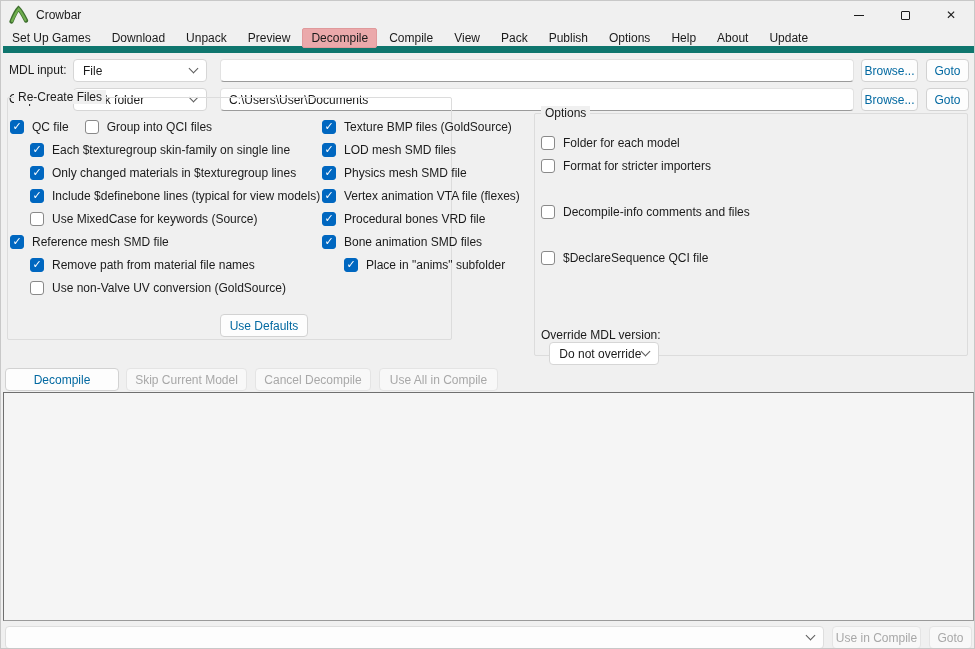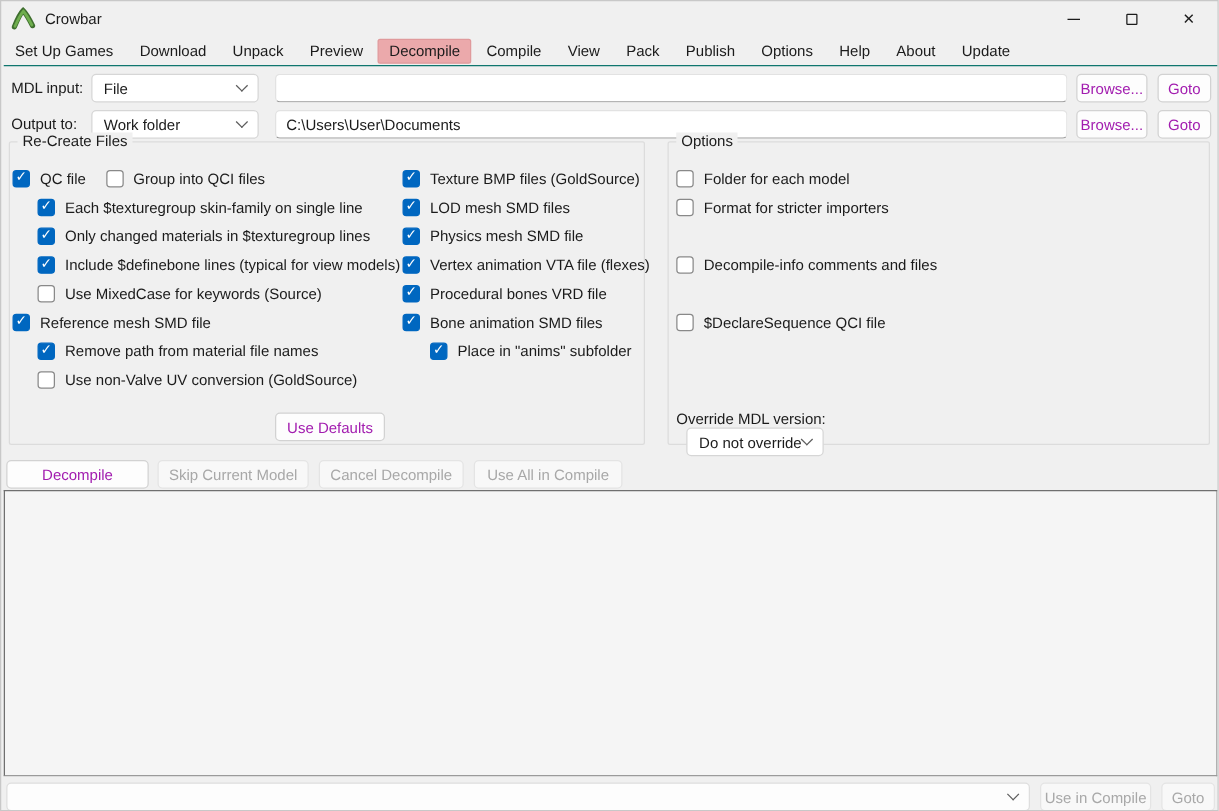--- a/index.html
+++ b/index.html
@@ -9,31 +9,31 @@
   
   .titlebar { position: absolute; top: 0; left: 0; right: 0; height: 28px; display: flex; align-items: center; }
   .app-icon { margin-left: 8px; width: 20px; height: 20px; }
   .app-title { margin-left: 7px; font-size: 12px; }
   .win-controls { position: absolute; right: 0; top: 0; height: 28px; display: flex; }
   .win-btn { width: 46px; height: 28px; display: flex; align-items: center; justify-content: center; background: transparent; border: none; font-size: 12px; color: #1b1b1b; }
   .glyph-min { width: 10px; height: 1px; background: #1b1b1b; display: block; }
   .glyph-max { width: 9px; height: 9px; border: 1px solid #1b1b1b; border-radius: 1px; display: block; }
 
   
-  .tabbar { position: absolute; top: 29px; left: 2px; right: 0; height: 23px; display: flex; align-items: center; border-bottom: 1px solid #0f766e; }
+  .tabbar { position: absolute; top: 29px; left: 2px; right: 0; height: 23px; display: flex; align-items: center; border-bottom: 7px solid #0f766e; }
   .tab { padding: 3px 9px; margin-right: 3px; border-radius: 2px; background: transparent; border: none; font-size: 12px; color: #1b1b1b; white-space: nowrap; }
   .tab.active { background: #eba9ab; border: 1px solid #e09a9c; padding: 2px 8px; }
 
   
   .io-label { position: absolute; left: 8px; height: 22px; display: flex; align-items: center; }
   .select { position: absolute; height: 23px; background: #ffffff; border: 1px solid #d6d6d6; border-radius: 4px; display: flex; align-items: center; padding: 0 9px; }
   .select .sel-text { flex: 1; }
   .chev { width: 7px; height: 7px; border-right: 1px solid #5c5c5c; border-bottom: 1px solid #5c5c5c; transform: rotate(45deg); margin-top: -4px; }
   .textbox { position: absolute; height: 23px; background: #ffffff; border: 1px solid #e2e2e2; border-bottom-color: #9b9b9b; border-radius: 4px; padding: 0 8px; font-family: "Liberation Sans", sans-serif; font-size: 12px; color: #1b1b1b; }
-  .btn { position: absolute; height: 23px; background: #fdfdfd; border: 1px solid #d2d2d2; border-radius: 4px; font-family: "Liberation Sans", sans-serif; font-size: 12px; color: #a21caf; display: flex; align-items: center; justify-content: center; }
+  .btn { position: absolute; height: 23px; background: #fdfdfd; border: 1px solid #d2d2d2; border-radius: 4px; font-family: "Liberation Sans", sans-serif; font-size: 12px; color: #0369a1; display: flex; align-items: center; justify-content: center; }
   .btn.disabled { color: #a8a8a8; background: #f8f8f8; border-color: #e4e4e4; }
 
   
   .group { position: absolute; border: 1px solid #dcdcdc; border-radius: 2px; }
   .group-label { position: absolute; top: -8px; left: 6px; background: #f0f0f0; padding: 0 4px; font-size: 12px; }
   .col { position: absolute; top: 17px; }
   .cbrow { display: flex; align-items: center; height: 23px; }
   .cbrow.ind { padding-left: 20px; }
   .cbrow.ind2 { padding-left: 22px; }
   .row-spacer { height: 23px; }
@@ -103,21 +103,21 @@
 
   <span class="io-label" style="top:87px;">Output to:</span>
   <div class="select" style="left:72px; top:87px; width:134px;">
     <span class="sel-text">Work folder</span>
     <span class="chev"></span>
   </div>
   <input class="textbox" style="left: 219px; top: 87px; width: 634px;" value="C:\Users\User\Documents">
   <button class="btn" style="left:860px; top:87px; width:57px;">Browse...</button>
   <button class="btn" style="left:925px; top:87px; width:43px;">Goto</button>
 
-  <div class="group" style="left:6px; top:112px; width:509px; height:243px;">
+  <div class="group" style="left:6px; top:96px; width:445px; height:243px;">
     <span class="group-label">Re-Create Files</span>
 
     <div class="col" style="left:2px;">
       <div class="cbrow">
         <span class="cb checked"></span>
         <span class="cbl">QC file</span>
         <span class="cb" style="margin-left:16px;"></span>
         <span class="cbl">Group into QCI files</span>
       </div>
       <div class="cbrow ind">

